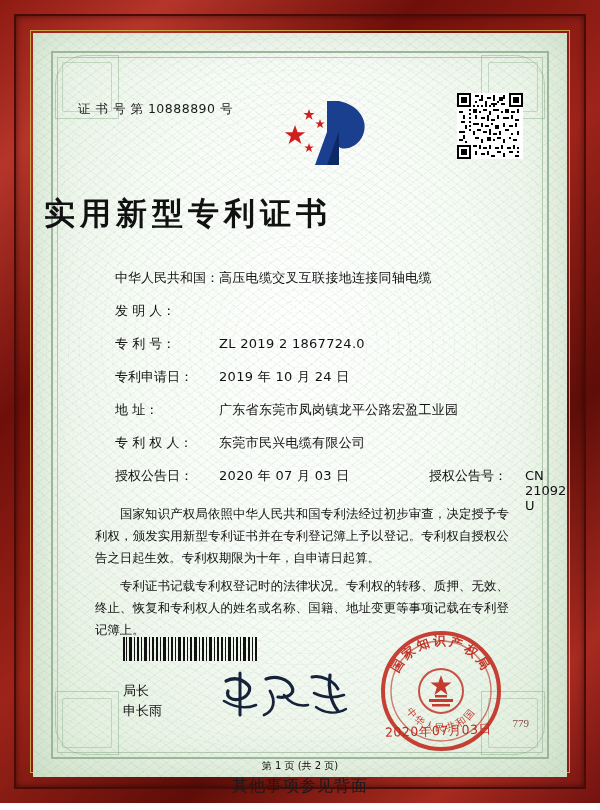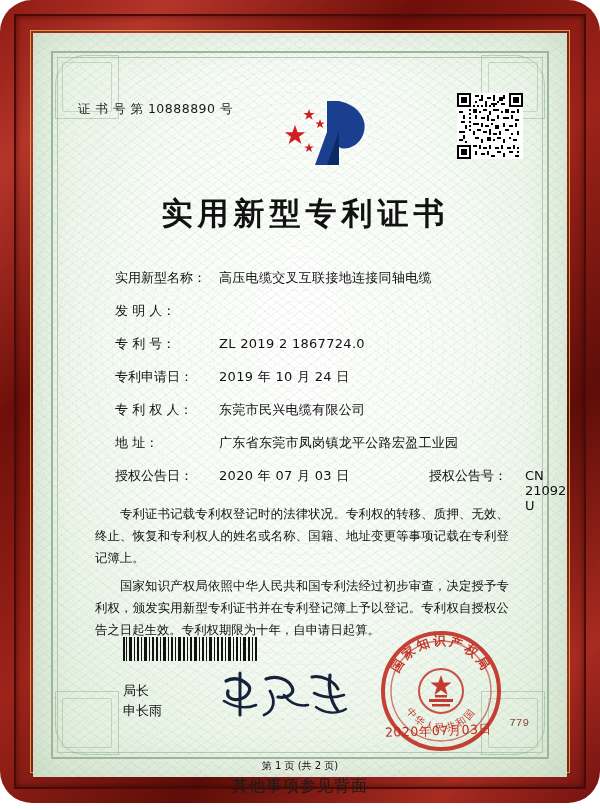--- a/index.html
+++ b/index.html
@@ -18,21 +18,20 @@
   
   .certificate-frame {
     position: absolute;
     left: 0; top: 0;
     width: 600px;
     height: 803px;
     box-sizing: border-box;
     background:
       linear-gradient(135deg, #8e1b13 0%, #b6352a 12%, #6f0f0a 30%, #9e241a 50%, #5e0d08 70%, #a82b20 88%, #731210 100%);
     padding: 22px;
-    border-radius: 32px;
   }
   .frame-inner-bevel {
     position: absolute;
     left: 14px; top: 14px; right: 14px; bottom: 14px;
     border: 2px solid #4a0b07;
     box-shadow: inset 0 0 6px rgba(0,0,0,.55);
     pointer-events: none;
   }
   .frame-gold-line {
     position: absolute;
@@ -117,21 +116,20 @@
     position: absolute;
     right: 44px; top: 60px;
     width: 66px; height: 66px;
     background: #fff;
   }
 
   
   .title {
     position: absolute;
     left: 11px; right: 0; top: 160px;
-    text-align: center;
     font-family: "DejaVu Sans", sans-serif;
     font-weight: bold;
     font-size: 31px;
     letter-spacing: 5px;
     color: #111;
   }
 
   
   .fields {
     position: absolute;
@@ -224,21 +222,21 @@
     text-align: center;
     font-size: 10px;
     color: #111;
     font-family: "DejaVu Sans", sans-serif;
   }
   .side-code {
     position: absolute;
     right: 38px; bottom: 48px;
     font-size: 11px;
     color: #6b1b14;
-    font-family: Liberation Mono, monospace;
+    font-family: Liberation Serif, serif;
     opacity: .8;
   }
   .bottom-note {
     position: absolute;
     left: 0; right: 0; bottom: 6px;
     text-align: center;
     font-size: 16px;
     color: #1a1a1a;
     font-family: "DejaVu Sans", sans-serif;
     letter-spacing: 1px;
@@ -392,53 +390,53 @@
               <rect x="29" y="31" width="2" height="1"></rect>
               <rect x="30" y="29" width="1" height="1"></rect>
           </g>
         </svg>
       </div>
 
       <div class="title">实用新型专利证书</div>
 
       <div class="fields">
         <div class="field-row">
-          <span class="field-label">实用新型名称：</span>
+          <span class="field-label">中华人民共和国：</span>
           <span class="field-value">高压电缆交叉互联接地连接同轴电缆</span>
         </div>
         <div class="field-row">
           <span class="field-label">发 明 人：</span>
         </div>
         <div class="field-row">
           <span class="field-label">专 利 号：</span>
           <span class="field-value">ZL 2019 2 1867724.0</span>
         </div>
         <div class="field-row">
           <span class="field-label">专利申请日：</span>
           <span class="field-value">2019 年 10 月 24 日</span>
         </div>
         <div class="field-row">
+          <span class="field-label">地 址：</span>
+          <span class="field-value">广东省东莞市凤岗镇龙平公路宏盈工业园</span>
+        </div>
+        <div class="field-row">
           <span class="field-label">专 利 权 人：</span>
           <span class="field-value">东莞市民兴电缆有限公司</span>
-        </div>
-        <div class="field-row">
-          <span class="field-label">地 址：</span>
-          <span class="field-value">广东省东莞市凤岗镇龙平公路宏盈工业园</span>
         </div>
         <div class="field-row split">
           <span class="field-label">授权公告日：</span>
           <span class="field-value">2020 年 07 月 03 日</span>
           <span class="field-label2">授权公告号：</span>
           <span class="field-value2">CN 210925586 U</span>
         </div>
       </div>
 
       <div class="paragraphs">
+        <p>国家知识产权局依照中华人民共和国专利法经过初步审查，决定授予专利权，颁发实用新型专利证书并在专利登记簿上予以登记。专利权自授权公告之日起生效。专利权期限为十年，自申请日起算。</p>
         <p>专利证书记载专利权登记时的法律状况。专利权的转移、质押、无效、终止、恢复和专利权人的姓名或名称、国籍、地址变更等事项记载在专利登记簿上。</p>
-        <p>国家知识产权局依照中华人民共和国专利法经过初步审查，决定授予专利权，颁发实用新型专利证书并在专利登记簿上予以登记。专利权自授权公告之日起生效。专利权期限为十年，自申请日起算。</p>
       </div>
 
       <div class="barcode">
         <svg viewBox="0 0 135 24" width="135" height="24" shape-rendering="crispEdges" aria-hidden="true">
           <rect width="135" height="24" fill="#ffffff" fill-opacity="0"></rect>
           <g fill="#111111">
             <rect x="0" y="0" width="2" height="24"></rect>
               <rect x="3" y="0" width="1" height="24"></rect>
             <rect x="6" y="0" width="3" height="24"></rect>
               <rect x="11" y="0" width="1" height="24"></rect>

